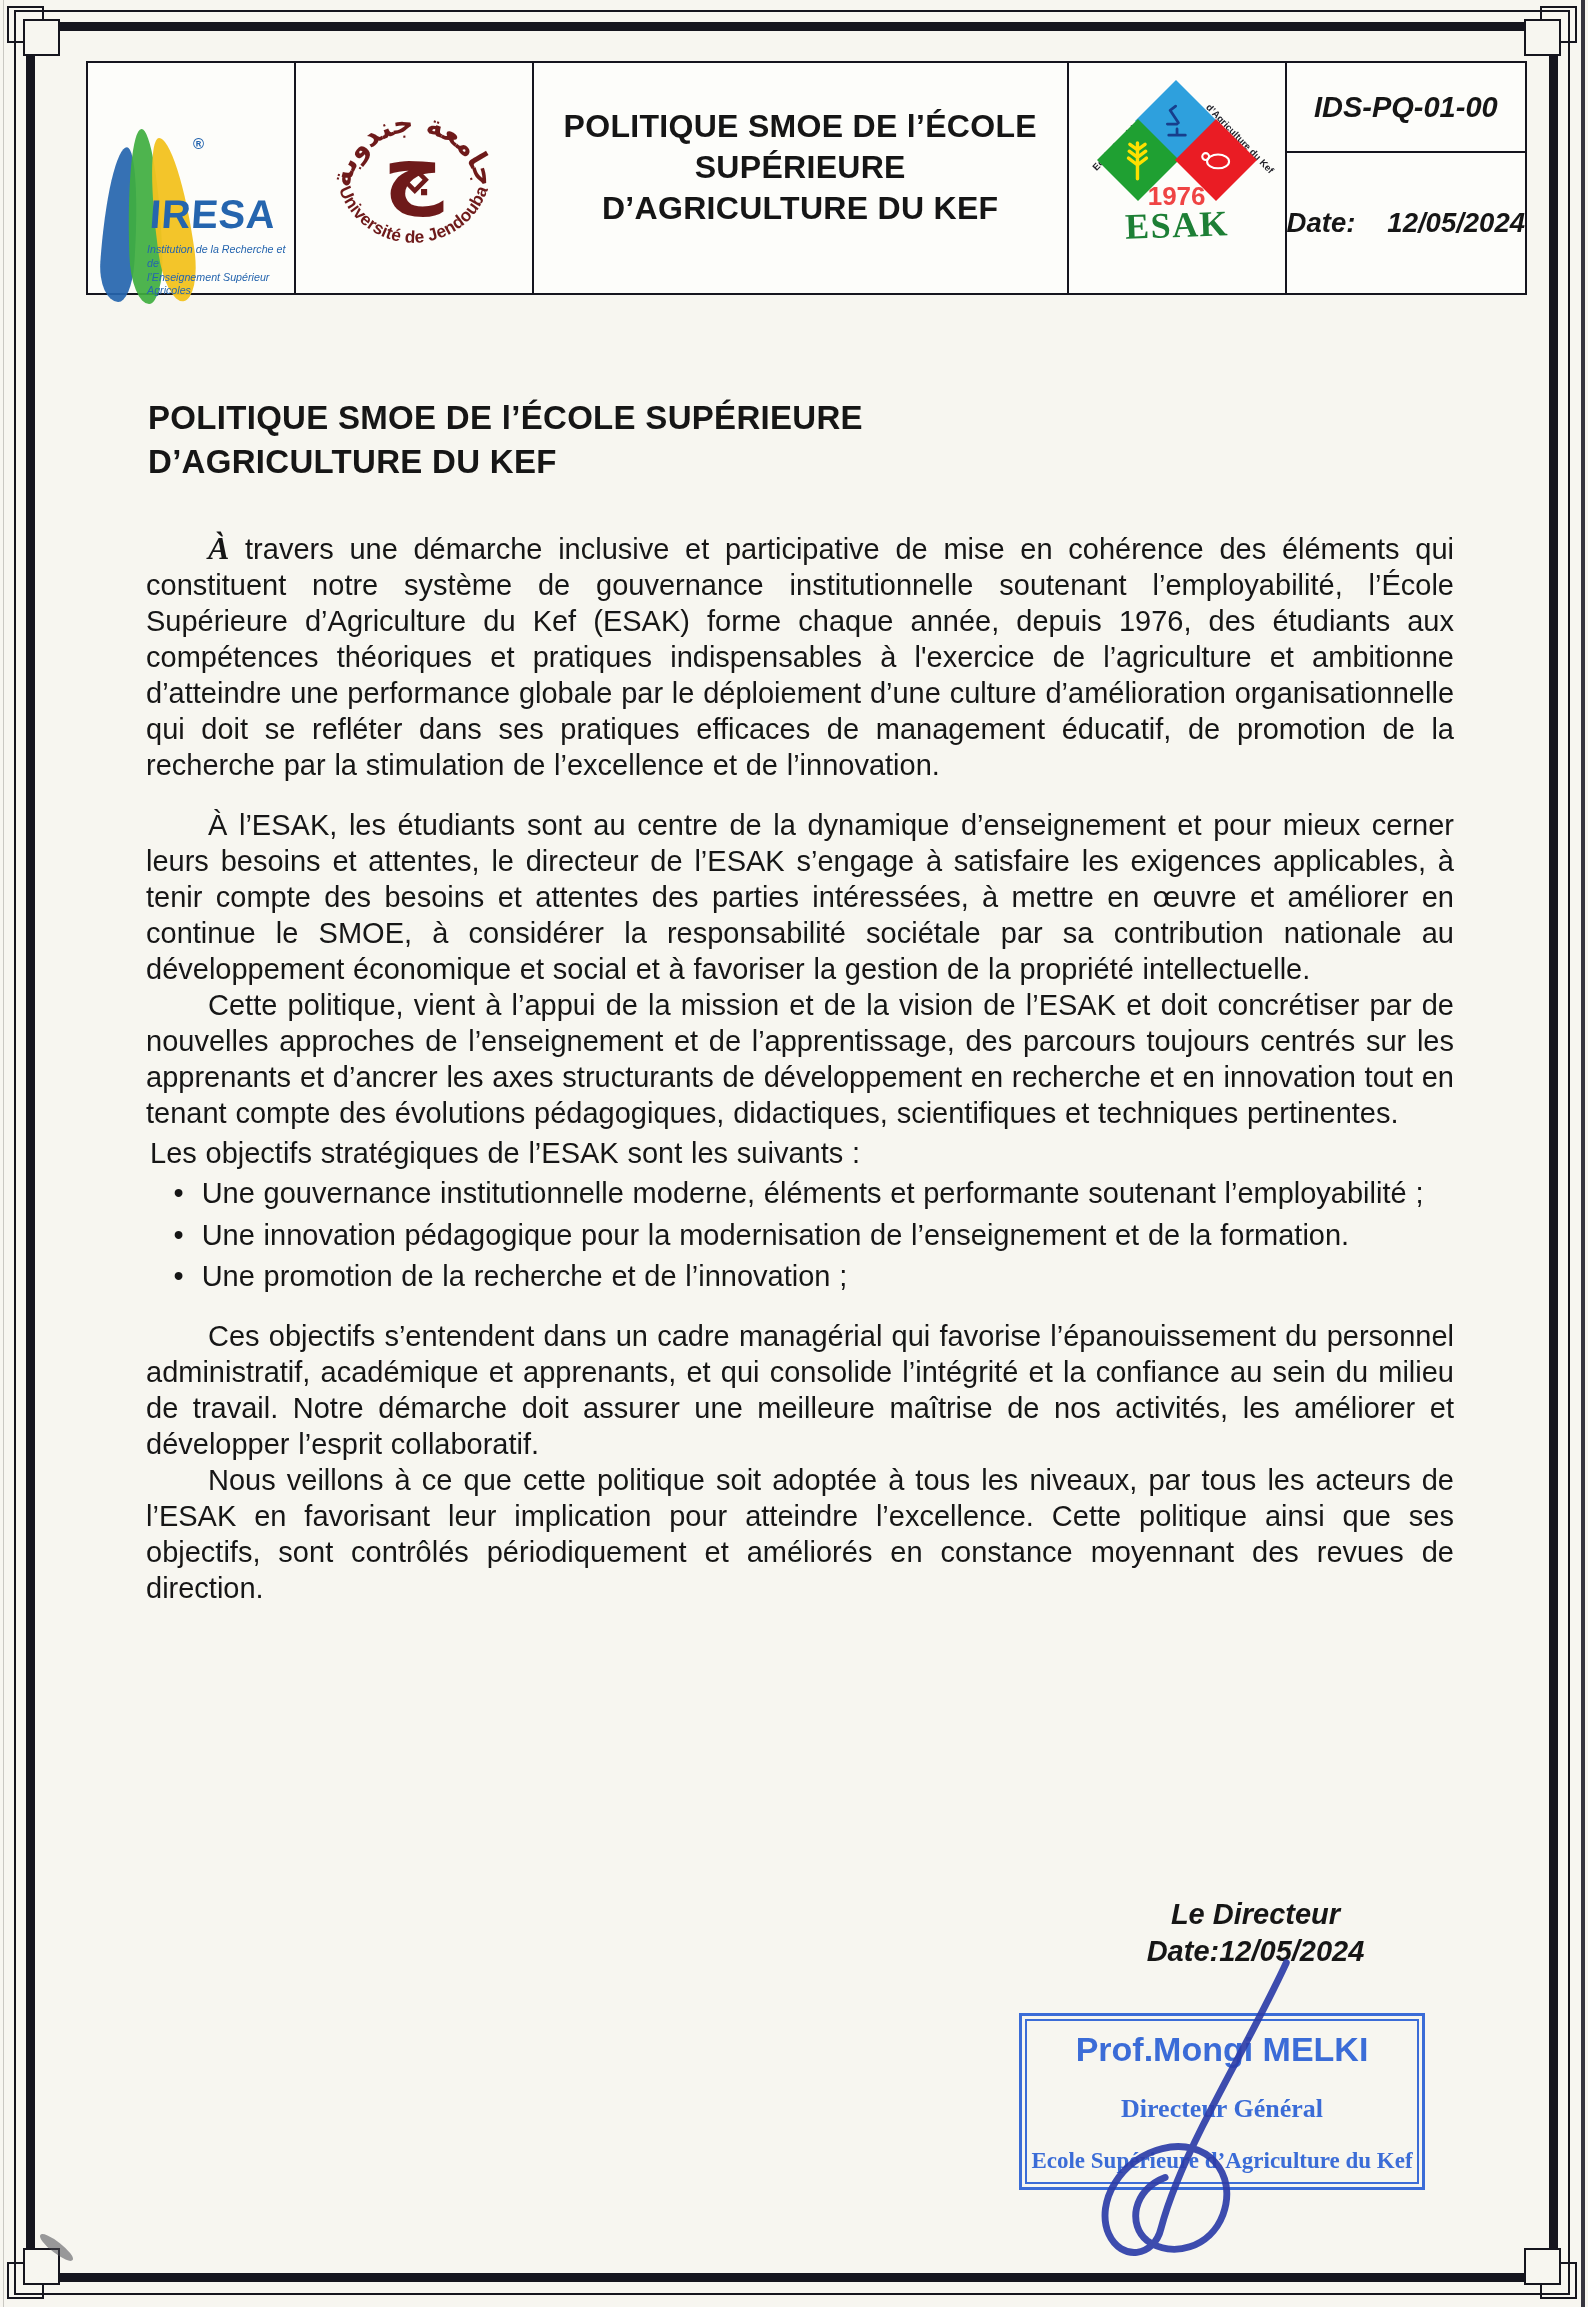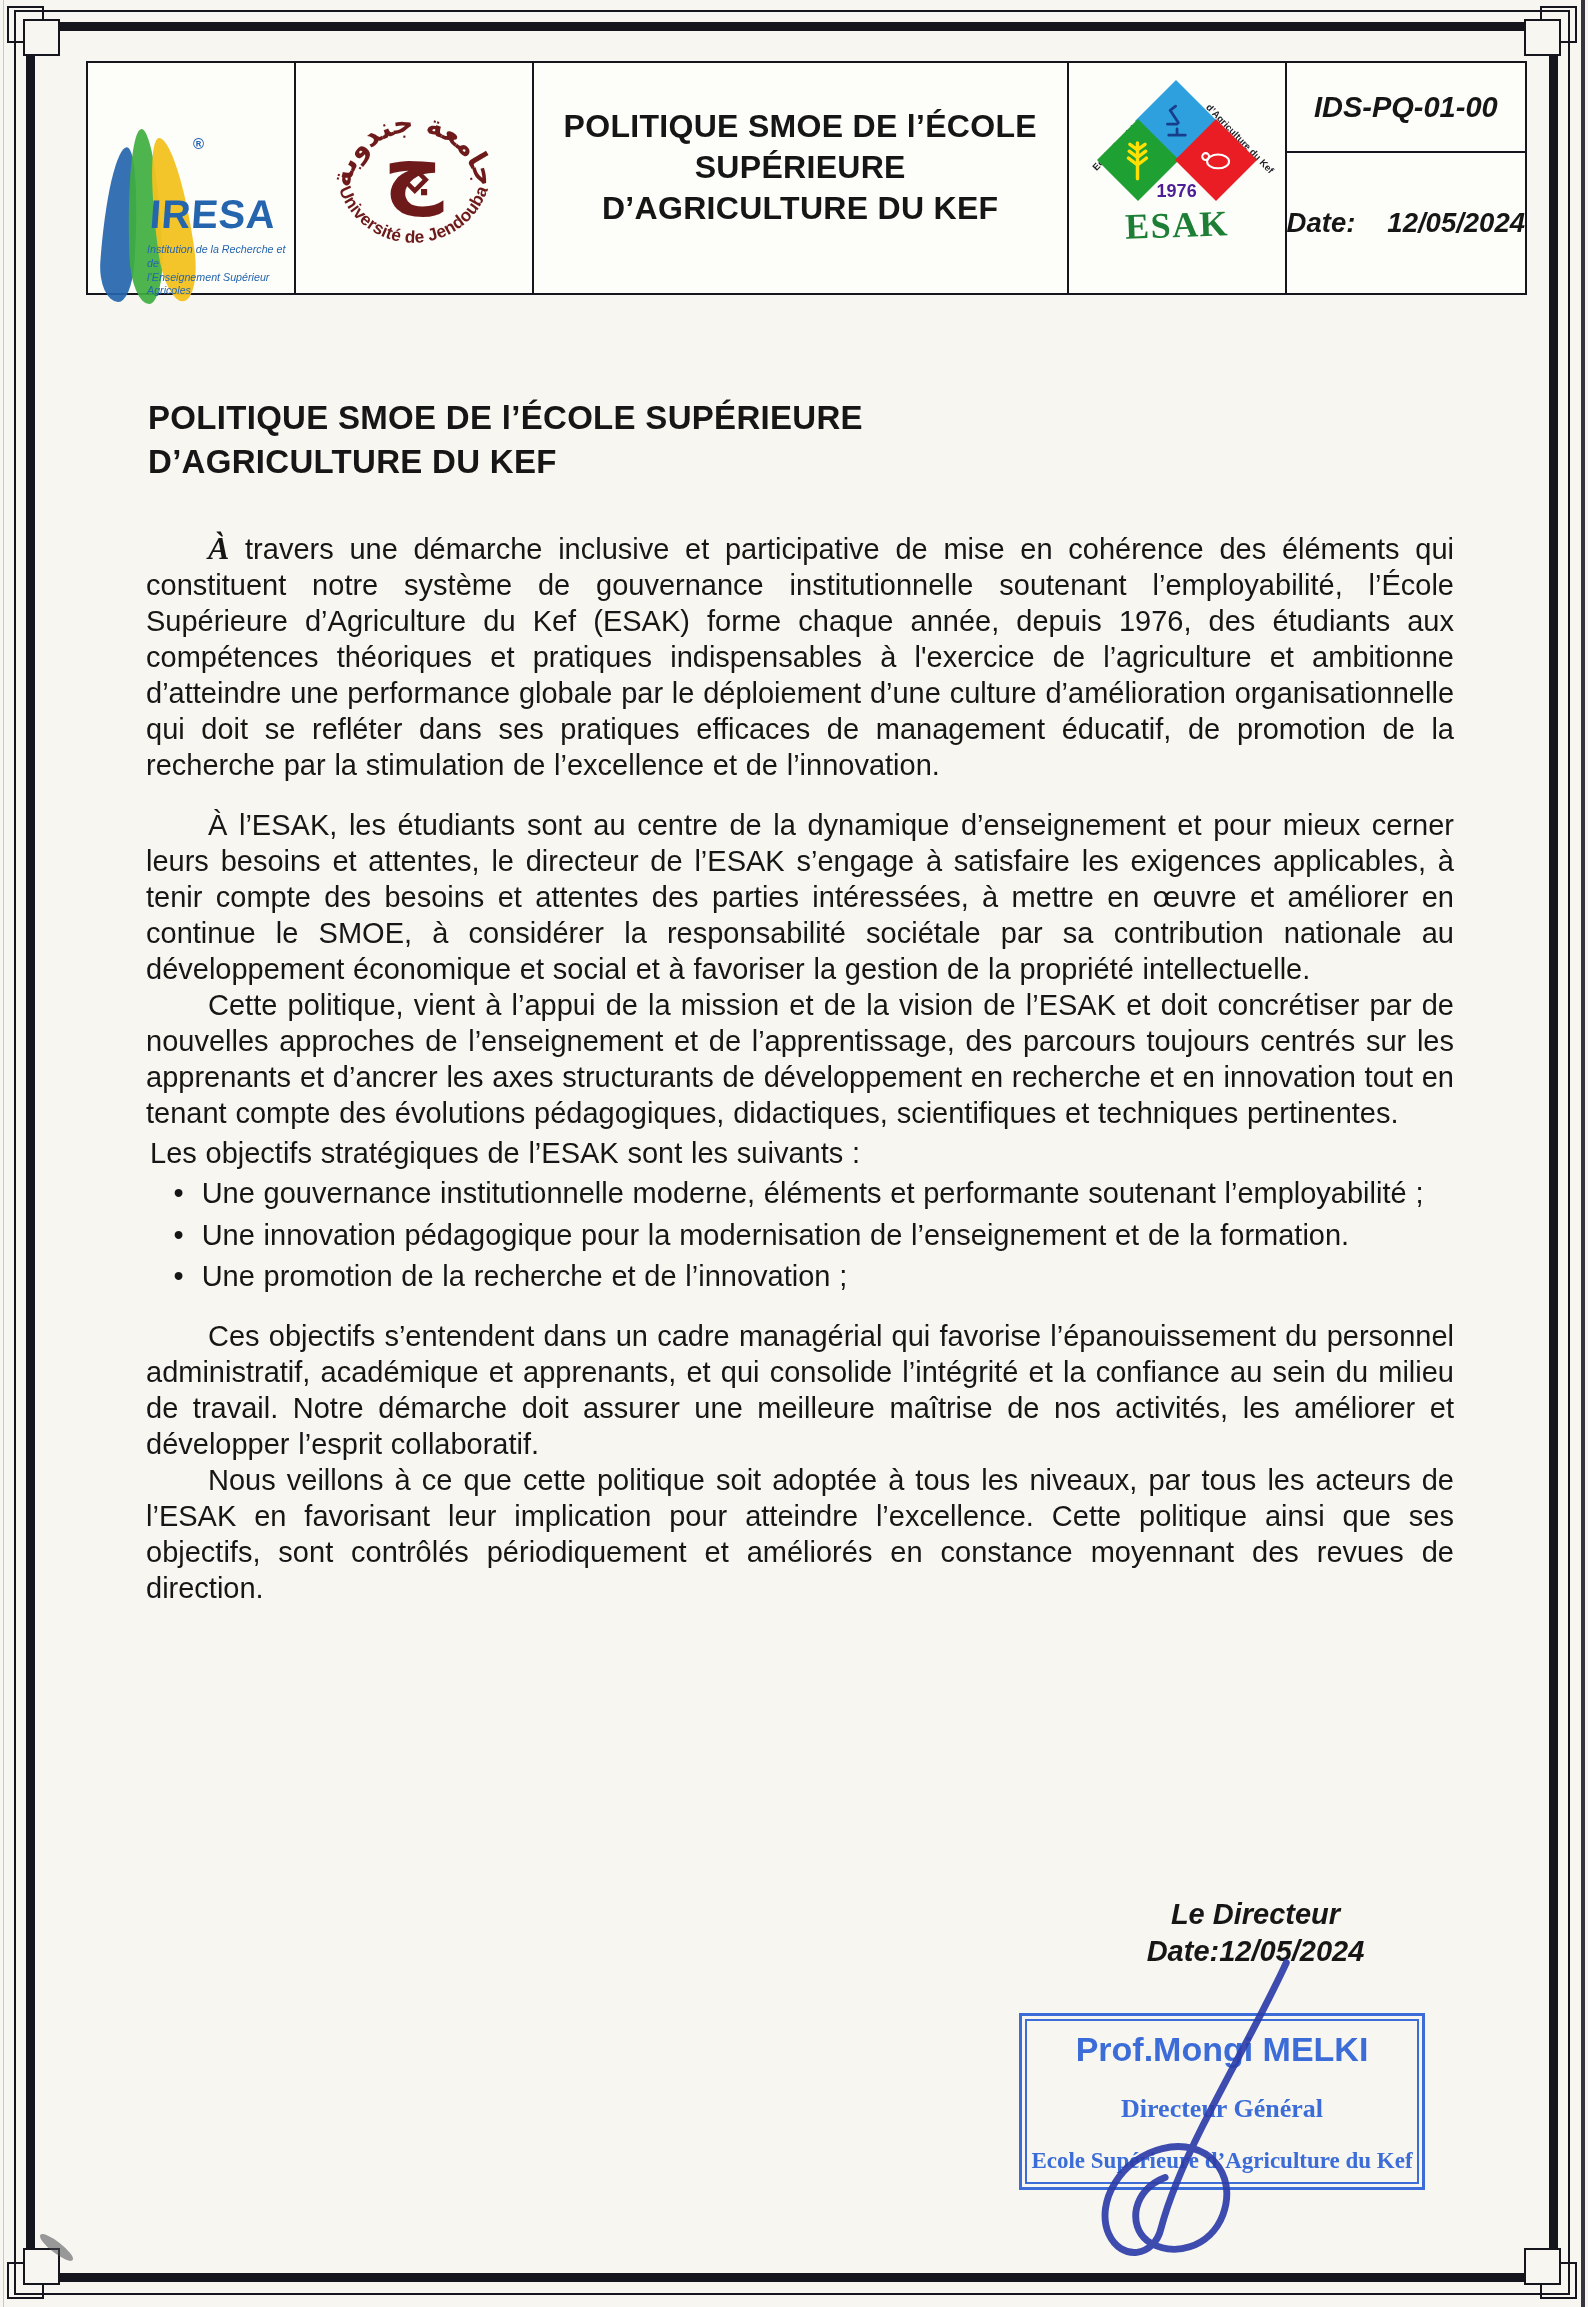--- a/index.html
+++ b/index.html
@@ -68,21 +68,21 @@
   
   .esak-logo{position:relative;width:172px;height:206px;margin-top:-6.9px;}
   .esak-diamond{position:absolute;width:58px;height:58px;transform:rotate(45deg);display:flex;align-items:center;justify-content:center;}
   .esak-d-blue{left:56px;top:20.6px;background:var(--esak_blue);}
   .esak-d-green{left:18px;top:59px;background:var(--esak_green);}
   .esak-d-red{left:96px;top:59px;background:var(--esak_red);}
   .esak-inner{transform:rotate(-45deg);}
   .esak-ring{position:absolute;font-size:9.6px;font-weight:bold;color:#23232b;white-space:nowrap;}
   .esak-ring-left{left:-8.3px;top:63px;transform:rotate(-46deg);}
   .esak-ring-right{right:-23.4px;top:61px;transform:rotate(46deg);}
-  .esak-year{position:absolute;left:0;top:109px;width:172px;text-align:center;font-weight:bold;font-size:18px;color:#4c1d95;}
+  .esak-year{position:absolute;left:0;top:109px;width:172px;text-align:center;font-weight:bold;font-size:26px;color:#ef4444;}
   .esak-acronym{position:absolute;left:0;top:132px;width:172px;text-align:center;font-weight:bold;font-size:36px;
     color:var(--esak_text_green);letter-spacing:1.4px;transform:rotate(-2deg);font-family:"Liberation Serif", serif;}
   
   .doc-title{position:absolute;left:148px;top:396px;width:1307px;text-align:left;
     font-weight:bold;font-size:33px;line-height:44px;letter-spacing:0.3px;}
   .body-text{position:absolute;left:146px;top:530px;width:1308px;
     font-size:29px;line-height:36px;text-align:justify;word-spacing:0.7px;}
   .para{margin:0;text-indent:62px;}
   .para.gap-before{margin-top:24px;}
   .intro-line{margin:4px;text-indent:0;}

